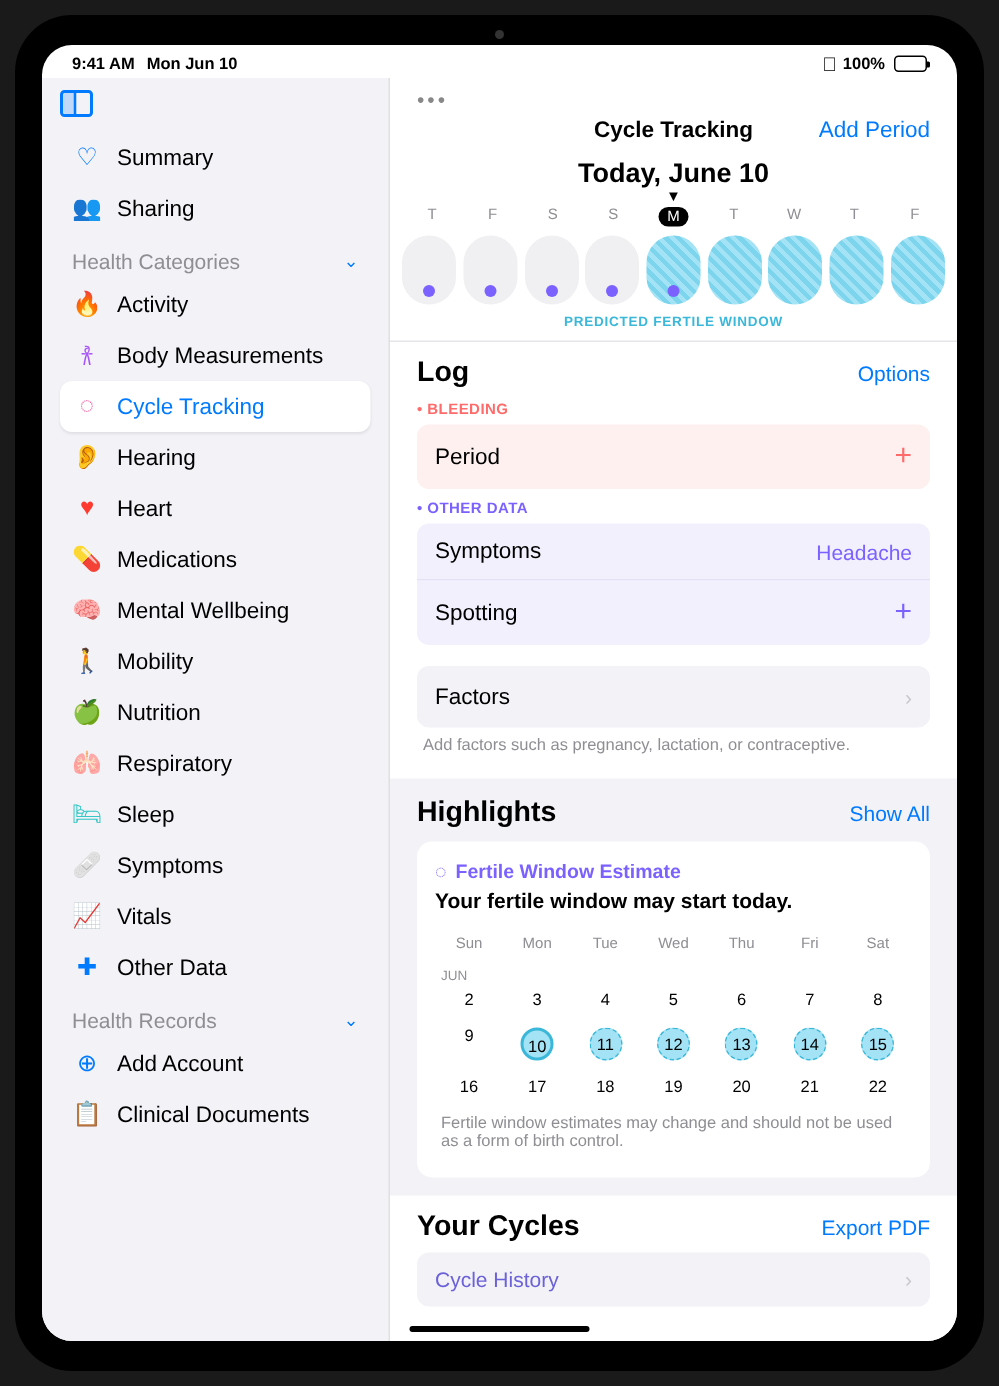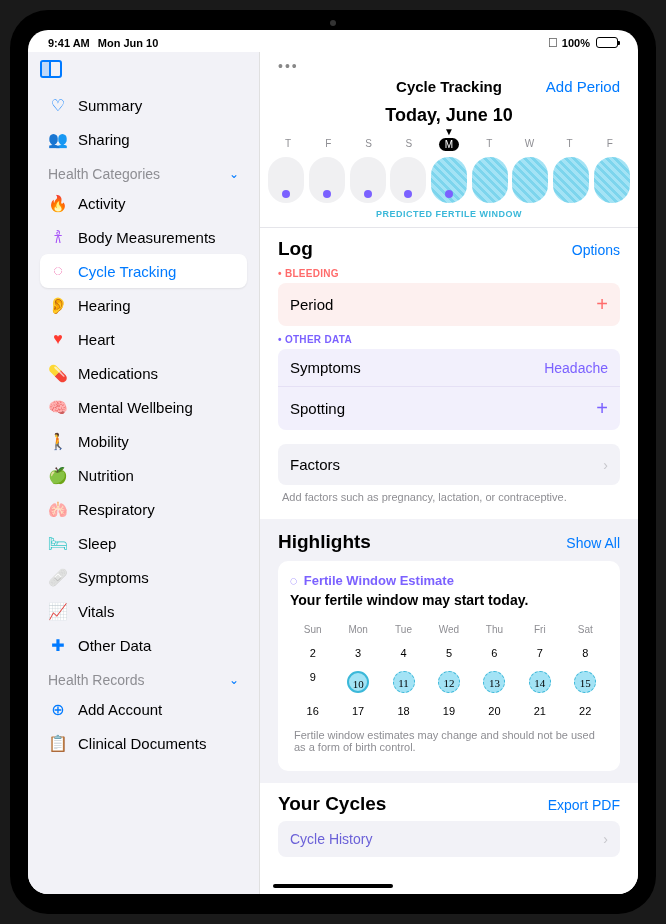--- a/index.html
+++ b/index.html
@@ -57,21 +57,21 @@
 .highlights { background:#f2f2f7; padding:12px 18px;}
 .card { background:#fff; border-radius:10px; padding:12px; margin-top:8px;}
 .card-hdr { display:flex; align-items:center; gap:6px; color:#7b61ff; font-size:13px; font-weight:600;}
 .card-title { font-size:14px; font-weight:700; margin-top:4px;}
 .mini-cal { margin-top:10px;}
 .mc-row { display:flex;}
 .mc-cell { flex:1; text-align:center; font-size:11px; padding:6px 0; position:relative;}
 .mc-hdr { color:#8e8e93; font-size:10px;}
 .mc-month { font-size:9px; color:#8e8e93; text-align:left; padding:4px 0 0 4px;}
 .mc-cell.today .num { border:2px solid #3bb8d9; border-radius:50%; display:inline-block; width:22px; height:22px; line-height:19px;}
-.mc-cell.fert .num { background:#a3e3f5; border-radius:50%; display:inline-block; width:22px; height:22px; line-height:22px;font-family:Liberation Serif, serif;}
+.mc-cell.fert .num { background:#a3e3f5; border-radius:50%; display:inline-block; width:22px; height:22px; line-height:22px;}
 .mc-cell.fert.bordered .num { border:1.5px dashed #3bb8d9;}
 .your-cycles { padding:10px 18px;}
 .yc-row { background:#f2f2f7; border-radius:8px; padding:10px 12px; display:flex; justify-content:space-between; align-items:center; font-size:14px; margin-top:6px; color:#6b61d8;}
 .chev { color:#c7c7cc; font-size:14px;}
 .home-bar { position:absolute; bottom:6px; left:50%; transform:translateX(-50%); width:120px; height:4px; background:#000; border-radius:3px;}
 .battery { width:22px; height:11px; border:1px solid #000; border-radius:3px; position:relative; margin-left:2px;}
 .battery::after { content:""; position:absolute; right:-3px; top:3px; width:2px; height:4px; background:#000; border-radius:0 1px 1px 0;}
 .battery-fill { width:100%; height:100%; background:#000; border-radius:2px;}
 .wifi-ico { font-size:13px;}
 </style>
@@ -269,20 +269,21 @@
             <div class="mini-cal">
               <div class="mc-row">
                 <div class="mc-cell mc-hdr">Sun</div>
                 <div class="mc-cell mc-hdr">Mon</div>
                 <div class="mc-cell mc-hdr">Tue</div>
                 <div class="mc-cell mc-hdr">Wed</div>
                 <div class="mc-cell mc-hdr">Thu</div>
                 <div class="mc-cell mc-hdr">Fri</div>
                 <div class="mc-cell mc-hdr">Sat</div>
               </div>
+              <div class="mc-month">JUN</div>
               <div class="mc-row">
                 <div class="mc-cell"><span class="num">2</span></div>
                 <div class="mc-cell"><span class="num">3</span></div>
                 <div class="mc-cell"><span class="num">4</span></div>
                 <div class="mc-cell"><span class="num">5</span></div>
                 <div class="mc-cell"><span class="num">6</span></div>
                 <div class="mc-cell"><span class="num">7</span></div>
                 <div class="mc-cell"><span class="num">8</span></div>
               </div>
               <div class="mc-row">

